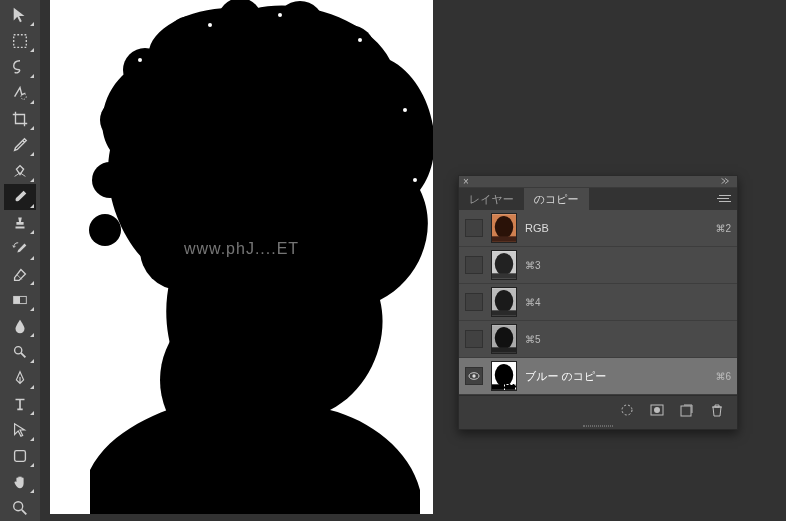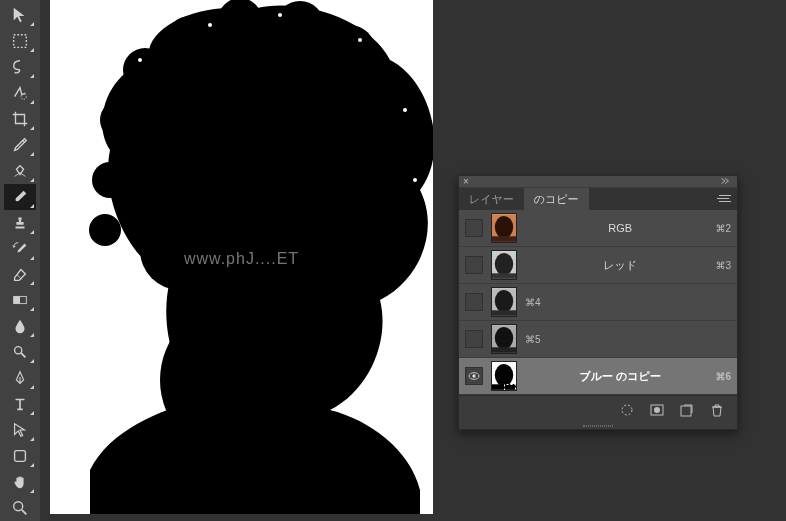--- a/index.html
+++ b/index.html
@@ -48,21 +48,21 @@
 .canvas-wrap {
   position: absolute;
   left: 50px; top: 0;
   width: 383px; height: 514px;
   background: #fff;
   overflow: hidden;
 }
 .canvas-wrap svg { width: 100%; height: 100%; display: block; }
 .watermark {
   position: absolute;
-  left: 50%; top: 250px;
+  left: 50%; top: 240px;
   transform: translateX(-50%);
   color: rgba(180,180,180,0.65);
   font-size: 16px;
   letter-spacing: 1px;
   pointer-events: none;
   font-weight: 500;
 }
 .panel {
   position: absolute;
   left: 458px; top: 175px;
@@ -119,31 +119,30 @@
   position: absolute;
   left: 2px;
   width: 12px; height: 1px;
   background: #bbb;
 }
 .panel-menu span { top: 6px; }
 .panel-menu span::before { top: -3px; }
 .panel-menu span::after { top: 3px; }
 .channel-list {
   background: #4a4a4a;
-  text-align: center;
 }
 .channel-row {
   height: 37px;
   display: flex;
   align-items: center;
   padding: 0 6px;
   border-bottom: 1px solid #3d3d3d;
   cursor: pointer;
 }
-.channel-row.selected { background: #757575; font-weight: bold; }
+.channel-row.selected { background: #757575; }
 .vis-toggle {
   width: 18px; height: 18px;
   border: 1px solid #313131;
   background: #414141;
   margin-right: 8px;
   display: flex;
   align-items: center;
   justify-content: center;
 }
 .vis-toggle.on svg { width: 14px; height: 10px; }
@@ -411,21 +410,20 @@
 
     <div class="channel-row">
       <div class="vis-toggle"></div>
       <div class="thumb">
         <svg viewBox="0 0 26 30">
             <rect width="26" height="30" fill="#ccc"></rect>
             <ellipse cx="13" cy="14" rx="10" ry="12" fill="#222"></ellipse>
             <rect y="24" width="26" height="6" fill="#333"></rect>
           </svg>
       </div>
-      <div class="ch-name">レッド</div>
       <div class="ch-shortcut">⌘3</div>
     </div>
 
     <div class="channel-row">
       <div class="vis-toggle"></div>
       <div class="thumb">
         <svg viewBox="0 0 26 30">
             <rect width="26" height="30" fill="#bbb"></rect>
             <ellipse cx="13" cy="14" rx="10" ry="12" fill="#1a1a1a"></ellipse>
             <rect y="24" width="26" height="6" fill="#2a2a2a"></rect>

